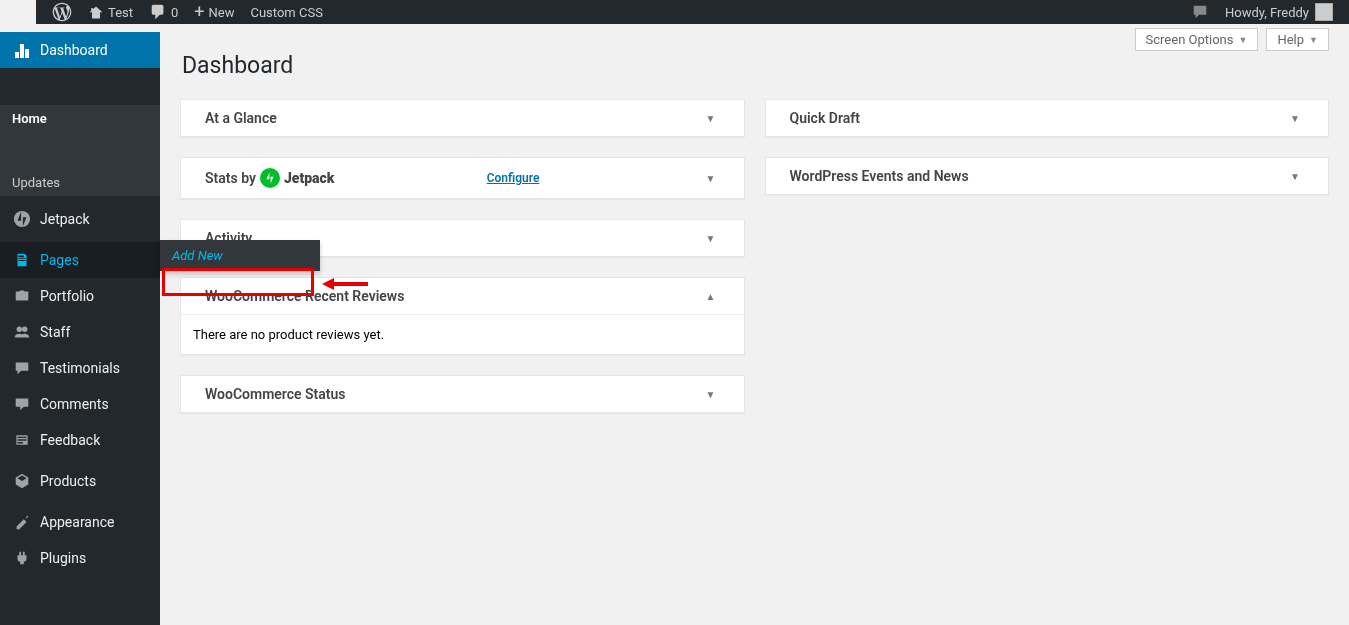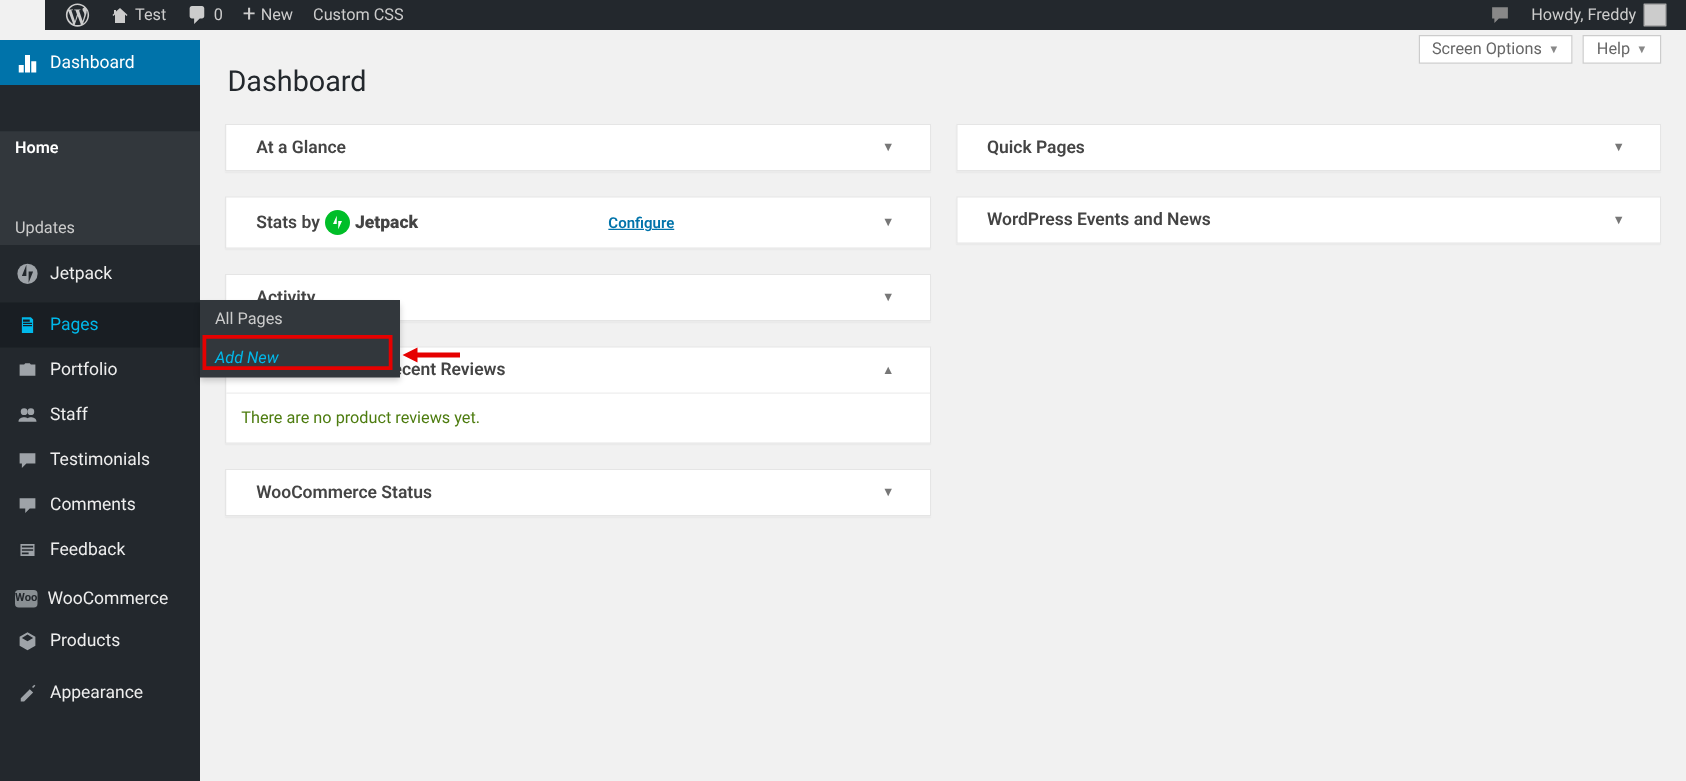--- a/index.html
+++ b/index.html
@@ -29,21 +29,21 @@
 .page-title { font-size: 23px; font-weight: 400; margin: 10px 0 15px 2px; color: #23282d; }
 .top-actions { position: absolute; top: 28px; right: 20px; display: flex; gap: 8px; }
 .tab-btn { background: #fff; border: 1px solid #ccc; padding: 3px 10px; font-size: 13px; color: #666; cursor: pointer; display: flex; align-items: center; }
 .tab-btn .tri { margin-left: 5px; font-size: 9px; color: #888; }
 .dashboard-cols { display: flex; gap: 20px; margin-top: 20px;}
 .col { flex: 1; display: flex; flex-direction: column; gap: 20px; }
 .postbox { background: #fff; border: 1px solid #e5e5e5; box-shadow: 0 1px 1px rgba(0,0,0,.04); }
 .postbox .hndle { padding: 10px 24px; font-size: 14px; font-weight: 600; border-bottom: 1px solid #eee; display: flex; align-items: center; cursor: move; }
 .postbox.closed .hndle { border-bottom: none; }
 .postbox .toggle { margin-left: auto; color: #777; font-size: 10px; cursor: pointer; padding: 0 4px;}
-.postbox .inside { padding: 12px; font-size: 13px; color: #4d7c0f; }
+.postbox .inside { padding: 12px; font-size: 13px; color: #000000; }
 .jetpack-badge { display: inline-flex; align-items: center; margin-left: 4px; }
 .jetpack-badge .jcircle { width: 20px; height: 20px; border-radius: 50%; background: #00be28; display: inline-flex; align-items: center; justify-content: center; margin-right: 4px; fill:#fff;}
 .configure-link { margin-left: auto; margin-right: 10px; color: #0073aa; text-decoration: underline; font-size: 12px; cursor: pointer; }
 #adminmenu .separator { height: 5px; display:block;}
 </style>
 </head>
 <body>
 
 <div id="adminbar">
   <div class="ab-item">
@@ -108,21 +108,20 @@
   </div>
   <div class="separator"></div>
   <div class="menu-item hovered" style="position:relative;">
     <span class="mi">
         <svg width="18" height="18" viewBox="0 0 20 20">
           <path d="M5 3h8l2 2v12H5zM6 5v2h6V5zM6 8v1h8V8zM6 10v1h8v-1z"></path>
         </svg>
       </span>
     <span>Pages</span>
     <div class="flyout" style="top:-2px;">
-      <div class="sub"><span>All Pages</span></div>
       <div class="sub highlight" style="position:relative;font-style:italic;">
         <span>Add New</span>
       </div>
       <div class="highlight-box" style="left:2px; top:28px; width:152px; height:28px;"></div>
       <svg class="arrow-annot" style="left:160px; top:34px;" width="50" height="20">
           <path d="M48 10 L12 10" stroke="#e60000" stroke-width="4"></path>
           <path d="M2 10 L14 4 L14 16 Z" fill="#e60000"></path>
         </svg>
     </div>
   </div>
@@ -163,39 +162,43 @@
   <div class="menu-item">
     <span class="mi">
         <svg width="18" height="18" viewBox="0 0 20 20">
           <path d="M3 4h14v12H3zM5 7h10M5 10h10M5 13h6" stroke="#23282d" stroke-width="1.5"></path>
         </svg>
       </span>
     <span>Feedback</span>
   </div>
   <div class="separator"></div>
   <div class="menu-item">
-    <span class="mi" style="background:rgba(240,245,250,.5);border-radius:3px;width:18px;height:14px;font-size:9px;font-weight:bold;color:#23282d;">Woo</span>
-    <span>WooCommerce</span>
-  </div>
-  <div class="menu-item">
     <span class="mi">
         <svg width="18" height="18" viewBox="0 0 20 20">
           <path d="M10 2l7 4v8l-7 4-7-4V6zM10 4L5 7l5 3 5-3z"></path>
         </svg>
       </span>
     <span>Products</span>
   </div>
   <div class="separator"></div>
   <div class="menu-item">
     <span class="mi">
         <svg width="18" height="18" viewBox="0 0 20 20">
           <path d="M4 15l8-8 3 3-8 8H4zM14 5l2-2 1 1-2 2z"></path>
         </svg>
       </span>
     <span>Appearance</span>
+  </div>
+  <div class="menu-item">
+    <span class="mi">
+        <svg width="18" height="18" viewBox="0 0 20 20">
+          <path d="M7 3v4H5v4c0 2 1 3 3 3v3h4v-3c2 0 3-1 3-3V7h-2V3h-2v4H9V3z"></path>
+        </svg>
+      </span>
+    <span>Plugins</span>
   </div>
 </div>
 
 <div id="wpcontent">
   <div class="top-actions">
     <div class="tab-btn">
       <span>Screen Options</span>
         <span class="tri">▼</span>
     </div>
     <div class="tab-btn">
@@ -247,21 +250,21 @@
         <div class="postbox closed">
           <div class="hndle">
             <span>WooCommerce Status</span>
             <span class="toggle">▼</span>
           </div>
         </div>
       </div>
       <div class="col">
         <div class="postbox closed">
           <div class="hndle">
-            <span>Quick Pages</span>
+            <span>Quick Draft</span>
             <span class="toggle">▼</span>
           </div>
         </div>
         <div class="postbox closed">
           <div class="hndle">
             <span>WordPress Events and News</span>
             <span class="toggle">▼</span>
           </div>
         </div>
       </div>

